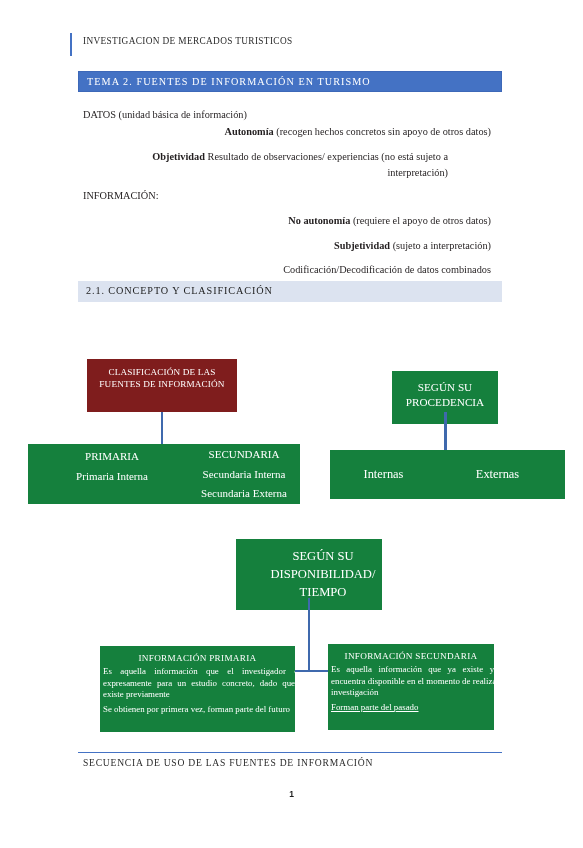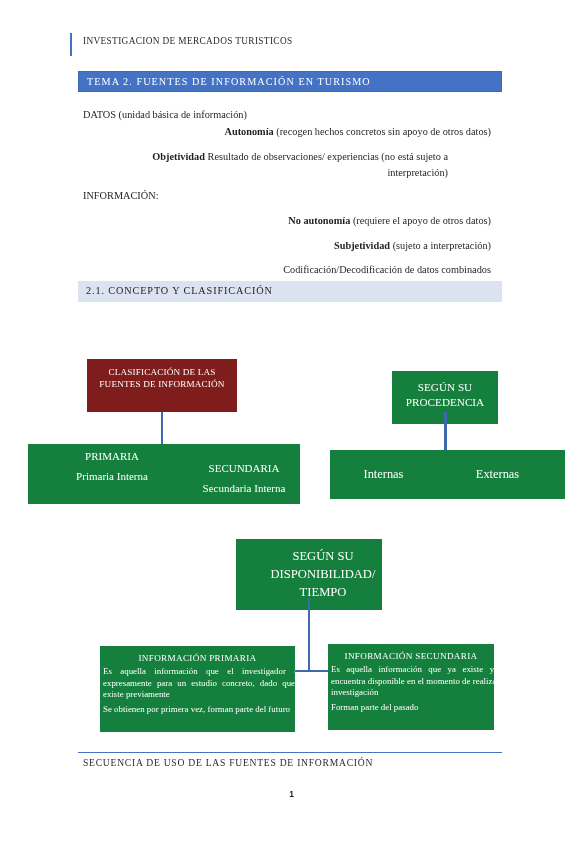--- a/index.html
+++ b/index.html
@@ -110,21 +110,21 @@
   }
   #conn-clasif-vert { left: 161px; top: 412px; width: 2px; height: 50px; }
   #conn-clasif-horz { left: 161px; top: 461px; width: 30px; height: 2px; }
 
   #node-primaria {
     left: 28px; top: 432px; width: 168px; height: 60px;
     font-size: 11px; line-height: 19.5px; padding-top: 3px;
   }
   #node-secundaria {
     left: 188px; top: 432px; width: 112px; height: 60px;
-    font-size: 11px; line-height: 19.5px; padding-top: 15px;
+    font-size: 11px; line-height: 19.5px; padding-top: 1px;
   }
 
   
   #node-procedencia {
     left: 392px; top: 359px; width: 106px; height: 53px;
     font-size: 11.2px; line-height: 15px;
     padding-top: 9px;
   }
   #conn-proc-vert { left: 444px; top: 412px; width: 3px; height: 52px; }
   #conn-proc-horz { left: 429px; top: 462px; width: 18px; height: 3px; }
@@ -164,21 +164,21 @@
     padding-top: 7px;
   }
   .infobox-para {
     display: block;
     font-size: 8.9px;
     line-height: 11.6px;
     text-align: justify;
     padding: 3px 0 0 3px;
     margin-right: -14px;
   }
-  .infobox-para.last { text-align: left; margin-right: 0; }
+  .infobox-para.last { text-align: left; margin-right: 0; text-decoration: underline; }
 
   
   #footer-rule {
     position: absolute;
     left: 78px; top: 752px;
     width: 424px; height: 1px;
     background: #4472c4;
   }
   #footer-label {
     position: absolute;

